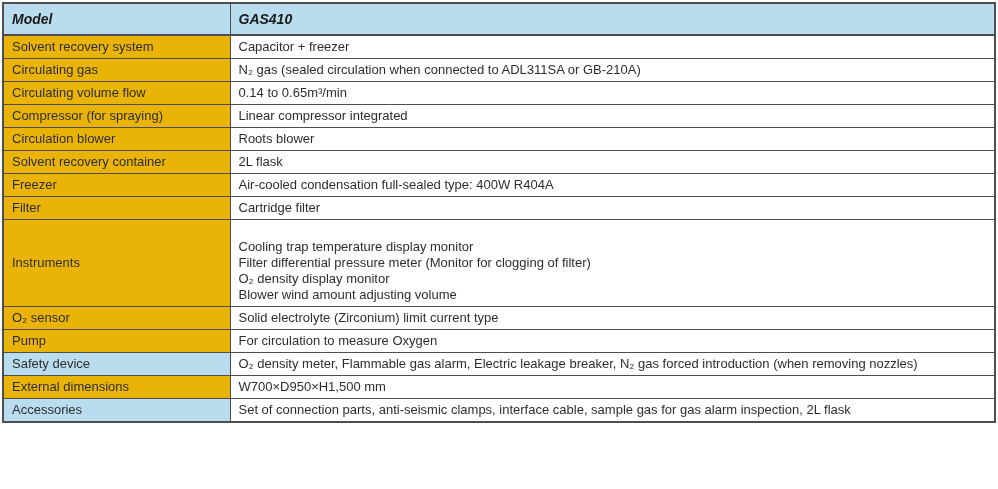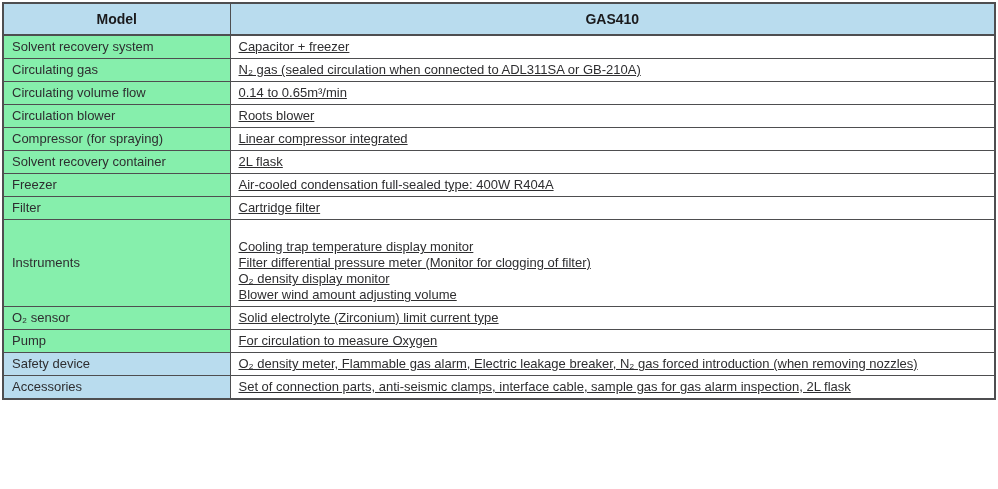--- a/index.html
+++ b/index.html
@@ -26,41 +26,41 @@
   table.spec th, table.spec td {
     border: 1px solid #4e4e50;
     padding: 2px 8px;
     vertical-align: middle;
     overflow: hidden;
   }
   
   table.spec { border: 2px solid #4e4e50; }
   tr.header-row th {
     background: #b9dcee;
-    text-align: center;
+    text-align: left;
     font-weight: bold;
     font-size: 14px;
     color: #1a1a1c;
     height: 26px;
     border-bottom: 2px solid #4e4e50;
+    font-style: italic;
   }
   td.label {
-    background: #86efac;
+    background: #eab308;
     height: 18px;
     line-height: 16px;
   }
   td.label.hl {
     background: #b9dcee;
     margin-top: 44px;
   }
   td.value {
     background: #ffffff;
     white-space: pre-line;
     line-height: 16px;
-    text-decoration: underline;
   }
   tr.single td { height: 18px; }
   tr.multi4 td.value { padding-top: 19px; padding-bottom: 3px; }
 </style>
 </head>
 <body>
 
 <div class="page">
   <table class="spec">
     <colgroup>
@@ -78,26 +78,26 @@
       </tr>
       <tr class="single">
         <td class="label">Circulating gas</td>
         <td class="value">N₂ gas (sealed circulation when connected to ADL311SA or GB-210A)</td>
       </tr>
       <tr class="single">
         <td class="label">Circulating volume flow</td>
         <td class="value">0.14 to 0.65m³/min</td>
       </tr>
       <tr class="single">
+        <td class="label">Compressor (for spraying)</td>
+        <td class="value">Linear compressor integrated</td>
+      </tr>
+      <tr class="single">
         <td class="label">Circulation blower</td>
         <td class="value">Roots blower</td>
-      </tr>
-      <tr class="single">
-        <td class="label">Compressor (for spraying)</td>
-        <td class="value">Linear compressor integrated</td>
       </tr>
       <tr class="single">
         <td class="label">Solvent recovery container</td>
         <td class="value">2L flask</td>
       </tr>
       <tr class="single">
         <td class="label">Freezer</td>
         <td class="value">Air-cooled condensation full-sealed type: 400W R404A</td>
       </tr>
       <tr class="single">
@@ -117,18 +117,22 @@
       </tr>
       <tr class="single">
         <td class="label">Pump</td>
         <td class="value">For circulation to measure Oxygen</td>
       </tr>
       <tr class="single">
         <td class="label hl">Safety device</td>
         <td class="value">O₂ density meter, Flammable gas alarm, Electric leakage breaker, N₂ gas forced introduction (when removing nozzles)</td>
       </tr>
       <tr class="single">
+        <td class="label">External dimensions</td>
+        <td class="value">W700×D950×H1,500 mm</td>
+      </tr>
+      <tr class="single">
         <td class="label hl">Accessories</td>
         <td class="value">Set of connection parts, anti-seismic clamps, interface cable, sample gas for gas alarm inspection, 2L flask</td>
       </tr>
     </tbody>
   </table>
 </div>
 
 </body></html>

